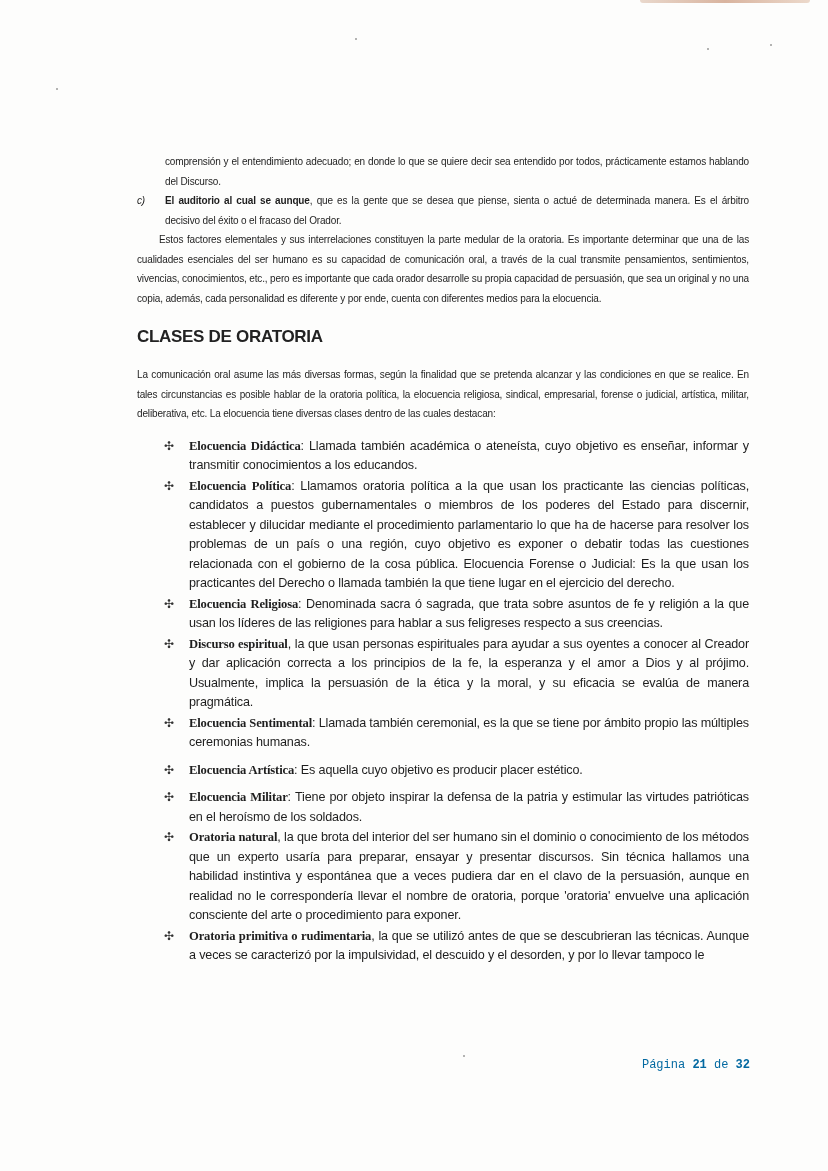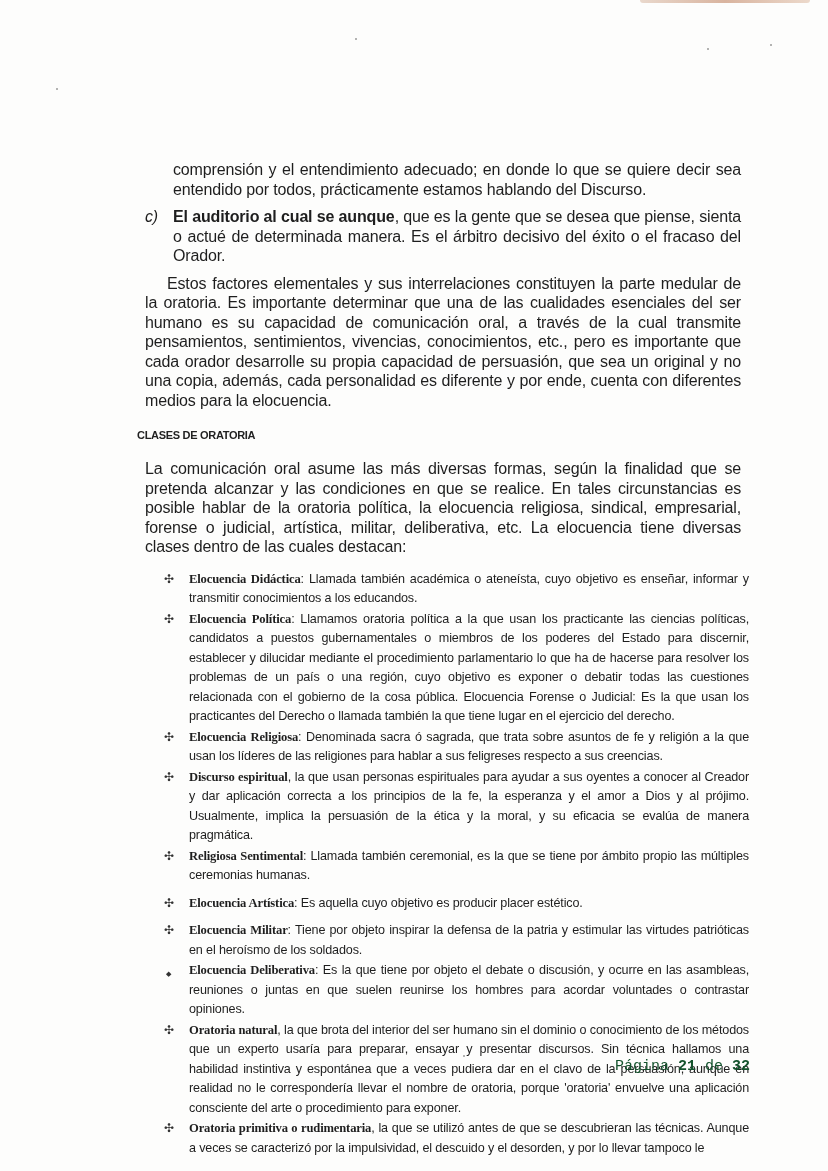--- a/index.html
+++ b/index.html
@@ -3,33 +3,33 @@
   <meta charset="utf-8">
   <style>
     html, body { margin: 0; padding: 0; }
     body {
       width: 828px; height: 1171px; background: #fdfdfc; position: relative; overflow: hidden;
       font-family: "Liberation Sans", sans-serif; color: #1e1e1e;
     }
     .top-mark { position: absolute; left: 640px; top: 0; width: 170px; height: 3px;
       background: linear-gradient(90deg, #e9d8cc, #d9b49f, #ecd9cb); border-radius: 0 0 3px 3px; }
     .page { position: absolute; left: 137px; top: 152px; width: 612px; }
-    .p { font-size: 16px; line-height: 19.5px; text-align: justify; margin: 8px; letter-spacing: -0.15px; }
+    .p { font-size: 10px; line-height: 19.5px; text-align: justify; margin: 0; letter-spacing: -0.15px; }
     .indent-block { padding-left: 28px; }
     .item-c { position: relative; padding-left: 28px; margin-top: 0; }
     .item-c .label { position: absolute; left: 0; top: 0; font-style: italic; }
     .para-indent { text-indent: 22px; }
-    h2 { font-size: 11px; font-weight: bold; margin: 19px 0 0 0; letter-spacing: -0.3px; color: #222; }
+    h2 { font-size: 17px; font-weight: bold; margin: 19px 0 0 0; letter-spacing: -0.3px; color: #222; }
     .intro { margin-top: 18px; }
     ul.classes { list-style: none; margin: 13px 0 0 0; padding: 0; }
     ul.classes li { position: relative; padding-left: 52px; font-size: 12.6px; line-height: 19.5px; text-align: justify; margin-bottom: 1px; letter-spacing: -0.15px; }
     ul.classes li .bullet { position: absolute; left: 27px; top: 0; font-size: 12px; color: #333; }
     ul.classes li.gap { margin-top: 8px; }
     ul.classes li b { font-weight: bold; font-family: Liberation Serif, serif; }
-    .footer { position: absolute; right: 78px; top: 1058px; font-family: "Liberation Mono", monospace; font-size: 15px; color: #14532d; }
+    .footer { position: absolute; right: 78px; top: 1058px; font-family: "Liberation Mono", monospace; font-size: 12px; color: #0369a1; }
     .footer b { font-weight: bold; }
     .speck { position: absolute; width: 2px; height: 2px; background: #9a9a9a; border-radius: 50%; }
   </style>
 </head>
 <body>
 
 <div class="top-mark"></div>
 <span class="speck" style="left:355px;top:38px"></span>
 <span class="speck" style="left:707px;top:48px"></span>
 <span class="speck" style="left:770px;top:44px"></span>
@@ -48,22 +48,21 @@
 
   <h2>CLASES DE ORATORIA</h2>
 
   <p class="p intro">La comunicación oral asume las más diversas formas, según la finalidad que se pretenda alcanzar y las condiciones en que se realice.  En tales circunstancias es posible hablar de la oratoria política, la elocuencia religiosa, sindical, empresarial, forense o judicial, artística, militar, deliberativa, etc.   La elocuencia tiene diversas clases dentro de las cuales destacan:</p>
 
   <ul class="classes">
     <li><span class="bullet">✣</span><b>Elocuencia Didáctica</b><span>:</span><span> Llamada también académica o ateneísta, cuyo objetivo es enseñar, informar y transmitir conocimientos a los educandos.</span></li>
     <li><span class="bullet">✣</span><b>Elocuencia Política</b><span>:</span><span> Llamamos oratoria política a la que usan los practicante las ciencias políticas, candidatos a puestos gubernamentales o miembros de los poderes del Estado para discernir, establecer y dilucidar mediante el procedimiento parlamentario lo que ha de hacerse para resolver los problemas de un país o una región, cuyo objetivo es exponer o debatir todas las cuestiones relacionada con el gobierno de la cosa pública. Elocuencia Forense o Judicial: Es la que usan los practicantes del Derecho o llamada también la que tiene lugar en el ejercicio del derecho.</span></li>
     <li><span class="bullet">✣</span><b>Elocuencia Religiosa</b><span>:</span><span> Denominada sacra ó sagrada, que trata sobre asuntos de fe y religión a la que usan los líderes de las religiones para hablar a sus feligreses respecto a sus creencias.</span></li>
     <li><span class="bullet">✣</span><b>Discurso espiritual</b><span>,</span><span> la que usan personas espirituales para ayudar a sus oyentes a conocer al Creador y dar aplicación correcta a los principios de la fe, la esperanza y el amor a Dios y al prójimo. Usualmente, implica la persuasión de la ética y la moral, y su eficacia se evalúa de manera pragmática.</span></li>
-    <li><span class="bullet">✣</span><b>Religiosa Sentimental</b><span>:</span><span> Llamada también ceremonial, es la que se tiene por ámbito propio las múltiples ceremonias humanas.</span></li>
+    <li><span class="bullet">✣</span><b>Elocuencia Sentimental</b><span>:</span><span> Llamada también ceremonial, es la que se tiene por ámbito propio las múltiples ceremonias humanas.</span></li>
     <li class="gap"><span class="bullet">✣</span><b>Elocuencia Artística</b><span>:</span><span> Es aquella cuyo objetivo es producir placer estético.</span></li>
     <li class="gap"><span class="bullet">✣</span><b>Elocuencia Militar</b><span>:</span><span> Tiene por objeto inspirar la defensa de la patria y estimular las virtudes patrióticas en el heroísmo de los soldados.</span></li>
-    <li><span class="bullet" style="font-size:7px;top:3px;left:29px">◆</span><b>Elocuencia Deliberativa</b><span>:</span><span> Es la que tiene por objeto el debate o discusión, y ocurre en las asambleas, reuniones o juntas en que suelen reunirse los hombres para acordar voluntades o contrastar opiniones.</span></li>
     <li><span class="bullet">✣</span><b>Oratoria natural</b><span>,</span><span> la que brota del interior del ser humano sin el dominio o conocimiento de los métodos que un experto usaría para preparar, ensayar y presentar discursos. Sin técnica hallamos una habilidad instintiva y espontánea que a veces pudiera dar en el clavo de la persuasión, aunque en realidad no le correspondería llevar el nombre de oratoria, porque 'oratoria' envuelve una aplicación consciente del arte o procedimiento para exponer.</span></li>
     <li><span class="bullet">✣</span><b>Oratoria primitiva o rudimentaria</b><span>,</span><span> la que se utilizó antes de que se descubrieran las técnicas. Aunque a veces se caracterizó por la impulsividad, el descuido y el desorden, y por lo llevar tampoco le</span></li>
   </ul>
 </div>
 
 <div class="footer"><span>Página </span><b>21</b><span> de </span><b>32</b></div>
 
 </body></html>

